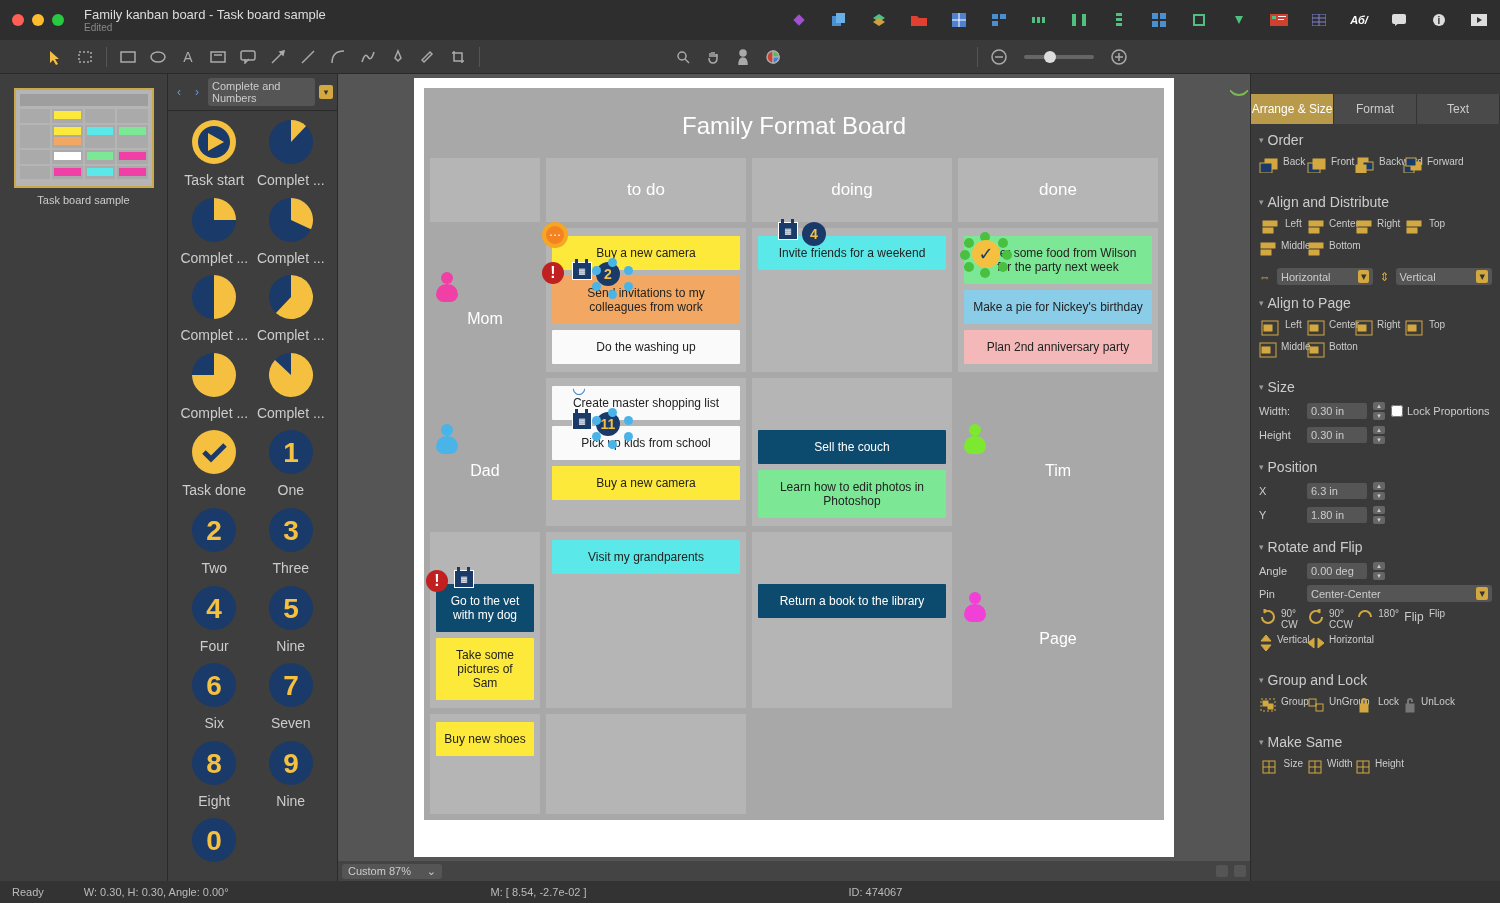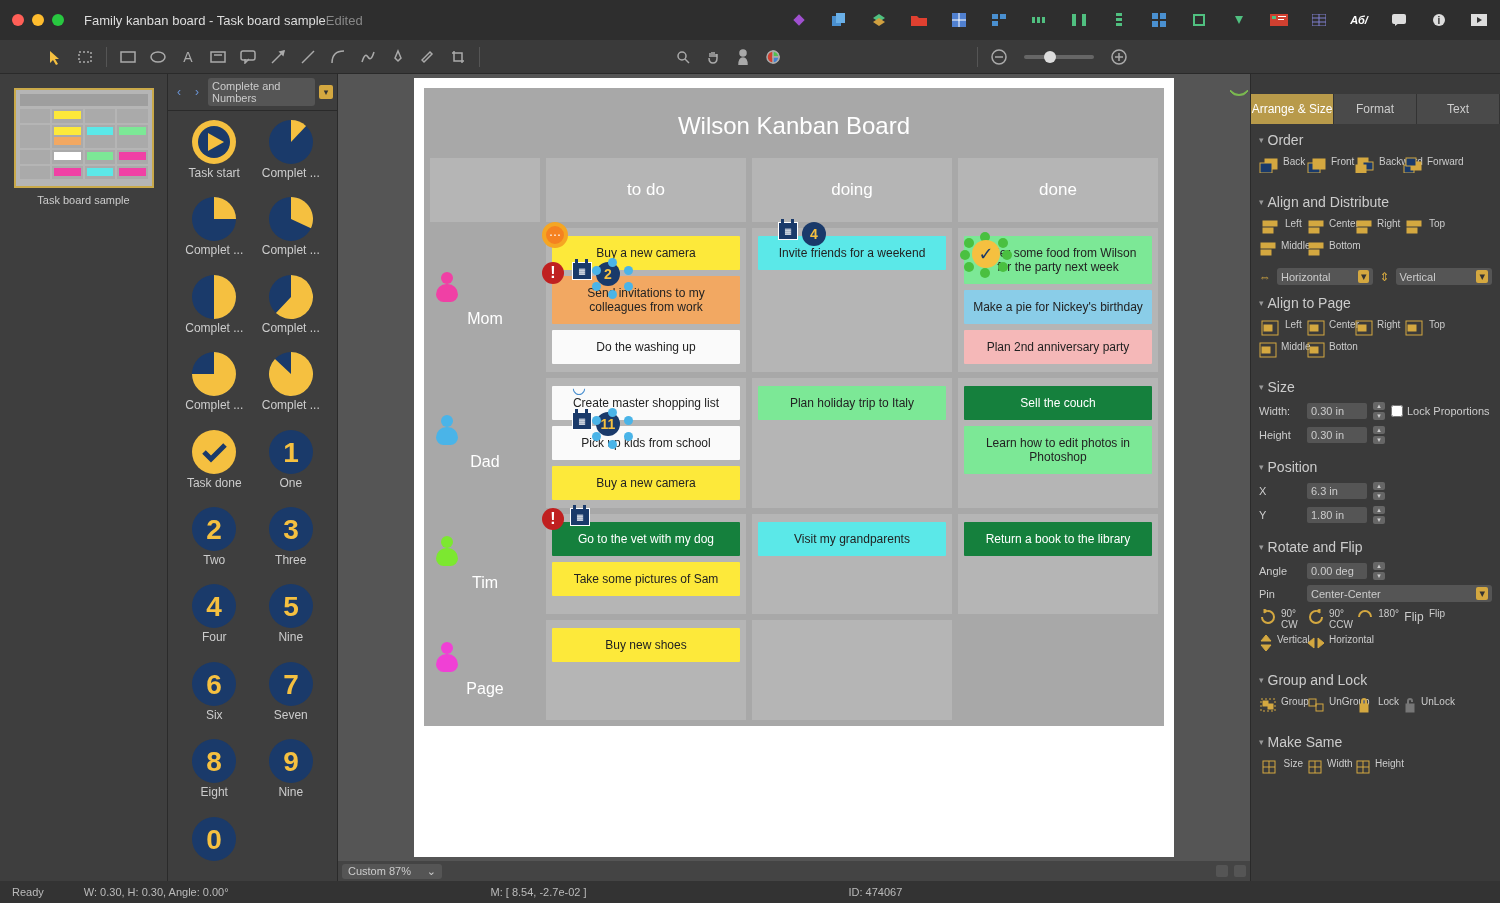--- a/index.html
+++ b/index.html
@@ -5,22 +5,22 @@
 * { box-sizing: border-box; margin: 0; padding: 0; font-family: -apple-system, BlinkMacSystemFont, "Segoe UI", sans-serif; }
 body { background: #3a3a3a; color: #ccc; width: 1500px; height: 903px; overflow: hidden; font-size: 12px; }
 
 
 .titlebar { height: 40px; background: #2e2e2e; display: flex; align-items: center; padding: 0 12px; }
 .traffic-lights { display: flex; gap: 8px; margin-right: 20px; }
 .tl { width: 12px; height: 12px; border-radius: 50%; }
 .tl.red { background: #ff5f57; }
 .tl.yellow { background: #febc2e; }
 .tl.green { background: #28c840; }
-.doc-title { display: flex; flex-direction: row; color: #ddd; font-size: 13px; }
-.doc-subtitle { font-size: 13px; color: #888; }
+.doc-title { display: flex; flex-direction: column; color: #ddd; font-size: 13px; }
+.doc-subtitle { font-size: 10px; color: #888; }
 .titlebar-icons { margin-left: auto; display: flex; gap: 22px; align-items: center; }
 .tb-icon { width: 18px; height: 14px; display: flex; align-items: center; justify-content: center; cursor: pointer; }
 
 
 .toolbar { height: 34px; background: #3a3a3a; border-bottom: 1px solid #2a2a2a; display: flex; align-items: center; padding: 0 8px; gap: 4px; }
 .tool-sep { width: 1px; height: 20px; background: #555; margin: 0 4px; }
 .tool-btn { width: 26px; height: 24px; display: flex; align-items: center; justify-content: center; cursor: pointer; border-radius: 3px; }
 .tool-btn svg { stroke: #aaa; fill: none; stroke-width: 1.5; }
 .zoom-slider { width: 70px; height: 4px; background: #666; border-radius: 2px; position: relative; margin: 0 8px; }
 .zoom-slider::after { content:""; position:absolute; left: 20px; top:-4px; width:12px; height:12px; background:#ddd; border-radius:50%; }
@@ -38,21 +38,21 @@
 .thumb-label { text-align: center; font-size: 11px; color: #ccc; margin-top: 6px; }
 
 
 .shape-lib { width: 170px; background: #3e3e3e; border-right: 1px solid #2a2a2a; display: flex; flex-direction: column; }
 .shape-header { display: flex; align-items: center; gap: 4px; padding: 4px; border-bottom: 1px solid #2a2a2a; }
 .shape-header .nav-btn { width: 14px; color: #6a93d4; cursor: pointer; text-align:center; }
 .shape-dropdown { flex: 1; background: #555; border: none; color: #ccc; font-size: 11px; padding: 2px 4px; border-radius: 3px; }
 .shape-grid { flex:1; overflow-y: auto; display: grid; grid-template-columns: 1fr 1fr; gap: 6px 4px; padding: 8px 10px; }
 .shape-item { text-align: center; cursor: pointer; }
 .shape-icon { width: 46px; height: 46px; margin: 0 auto; border-radius: 50%; position: relative; overflow:hidden; }
-.shape-label-s { font-size: 12px; color: #ccc; margin-top: 1px; white-space: nowrap; overflow: hidden; text-overflow: ellipsis; }
+.shape-label-s { font-size: 14px; color: #ccc; margin-top: 7px; white-space: nowrap; overflow: hidden; text-overflow: ellipsis; }
 
 
 .canvas-wrap { flex: 1; background: #555; display: flex; flex-direction: column; position:relative; }
 .canvas-scroll { flex:1; overflow:auto; display:flex; justify-content:center; }
 .page { background: #fff; width: 760px; margin: 4px 0; padding: 10px; }
 .board { background: #a8a8a8; padding: 6px; }
 .board-title { background: #a8a8a8; text-align: center; padding: 18px; font-size: 24px; color: #fff; font-weight: 400; }
 .board-grid { display: grid; grid-template-columns: 110px 1fr 1fr 1fr; gap: 6px; }
 .grid-header, .grid-cell { background: #b5b5b5; }
 .grid-header { padding: 22px 0; text-align: center; color: #fff; font-size: 17px; }
@@ -63,21 +63,21 @@
 .grid-name span { align-self: center; }
 .grid-cell { padding: 8px 6px; display: flex; flex-direction: column; gap: 6px; min-height: 100px; position:relative; }
 .card { padding: 10px 8px; text-align: center; font-size: 12px; color: #222; position: relative; border-radius: 1px; }
 .card.yellow { background: #fde93a; }
 .card.orange { background: #f2a862; }
 .card.white { background: #fafafa; }
 .card.green { background: #7ce896; }
 .card.cyan { background: #5be8e8; }
 .card.coolblue { background: #8acde8; }
 .card.salmon { background: #f5b8b8; }
-.card.magenta { background: #15803d; color:#fff; }
+.card.magenta { background: #0c4a6e; color:#fff;margin-top:44px; }
 .badge { position:absolute; display:flex; gap:2px; align-items:center; }
 .badge-comment { top:-14px; left:-10px; width:26px; height:26px; background:#f58220; border:4px solid #f5a623; border-radius:50%; display:flex; align-items:center; justify-content:center; color:#fff; font-size:12px; }
 .badge-alert { top:-14px; left:-10px; width:22px; height:22px; background:#c02020; border-radius:50%; display:flex; align-items:center; justify-content:center; color:#fff; font-weight:bold; font-size:16px; }
 .badge-cal { top:-14px; left:14px; width:20px; height:18px; background:#1a3a6a; border:1px solid #fff; display:flex; align-items:center; justify-content:center; color:#fff; font-size:8px; }
 .badge-cal::before { content:""; position:absolute; top:-4px; left:2px; width:3px; height:6px; background:#1a3a6a; box-shadow: 10px 0 #1a3a6a; }
 .badge-num { width:24px; height:24px; background:#1a3a6a; border-radius:50%; color:#f5c040; font-weight:bold; font-size:14px; display:flex; align-items:center; justify-content:center; }
 .selection-dots { position:absolute; width:50px; height:40px; pointer-events:none; }
 .selection-dots span { position:absolute; width:9px; height:9px; background:#4ab4e8; border-radius:50%; }
 .check-done { position:absolute; top:-4px; left:-4px; width:52px; height:44px; }
 .check-done .dots span { position:absolute; width:10px; height:10px; background:#4ac040; border-radius:50%; }
@@ -550,21 +550,21 @@
             </svg></div>
           <div class="shape-label-s"></div>
         </div>
       </div>
   </div>
 
   <div class="canvas-wrap">
     <div class="canvas-scroll">
     <div class="page">
       <div class="board">
-        <div class="board-title">Wilson Kanban Board</div>
+        <div class="board-title">Family Format Board</div>
         <div class="board-grid" id="board-grid">
               <div class="grid-header"></div>
               <div class="grid-header">to do</div>
               <div class="grid-header">doing</div>
               <div class="grid-header">done<span class="done-marker"></span></div>
               <div class="grid-name">
                 <div class="person-icon" style="--pc:#f040a5"></div>
                 <span>Mom</span>
               </div>
               <div class="grid-cell">
@@ -615,23 +615,20 @@
                     <span style="top:0;left:20px"></span>
                     <span style="top:8px;left:4px"></span>
                     <span style="top:8px;left:36px"></span>
                     <span style="top:24px;left:4px"></span>
                     <span style="top:24px;left:36px"></span>
                     <span style="top:32px;left:20px"></span>
                   </div>Pick up kids from school</div>
                 <div class="card yellow">Buy a new camera</div>
               </div>
               <div class="grid-cell">
-                <div class="card green">Plan holiday trip to Italy</div>
-              </div>
-              <div class="grid-cell">
                 <div class="card magenta">Sell the couch</div>
                 <div class="card green">Learn how to edit photos in Photoshop</div>
               </div>
               <div class="grid-name">
                 <div class="person-icon" style="--pc:#7ce830"></div>
                 <span>Tim</span>
               </div>
               <div class="grid-cell">
                 <div class="card magenta"><div class="badge badge-alert">!</div><div class="badge badge-cal" style="top:-14px;left:18px">▦</div>Go to the vet with my dog</div>
                 <div class="card yellow">Take some pictures of Sam</div>

